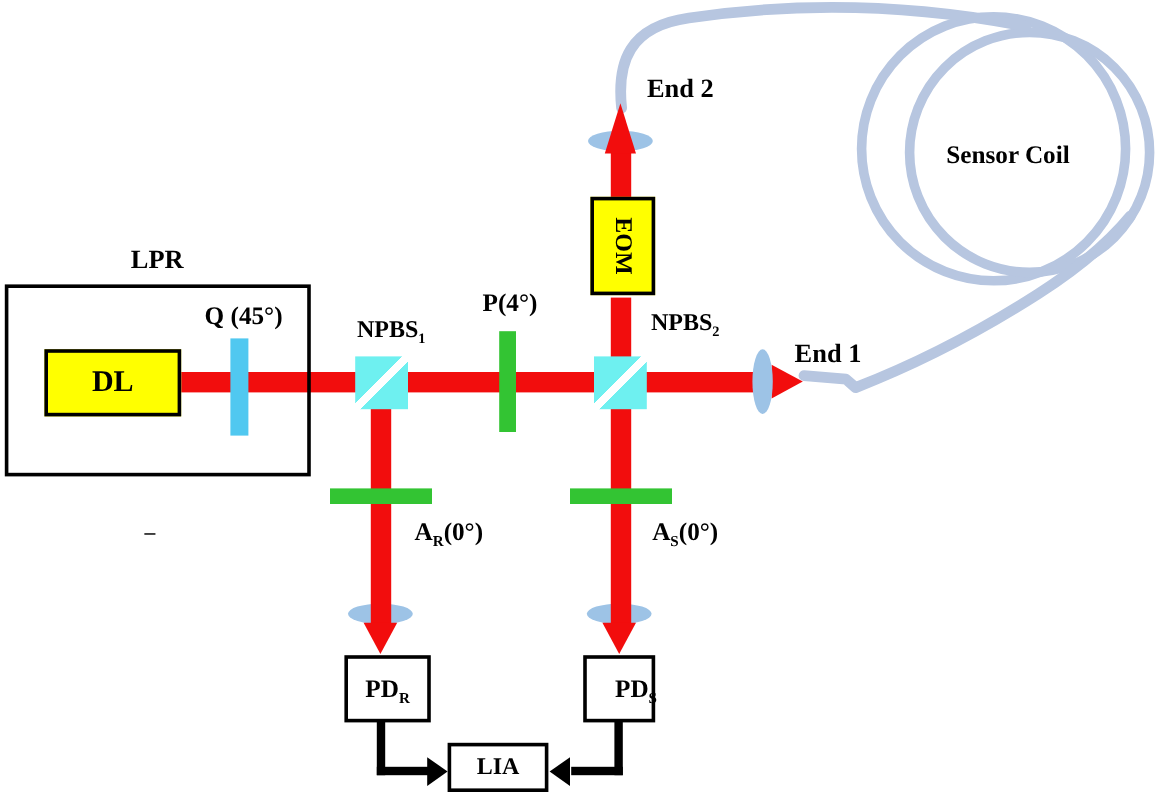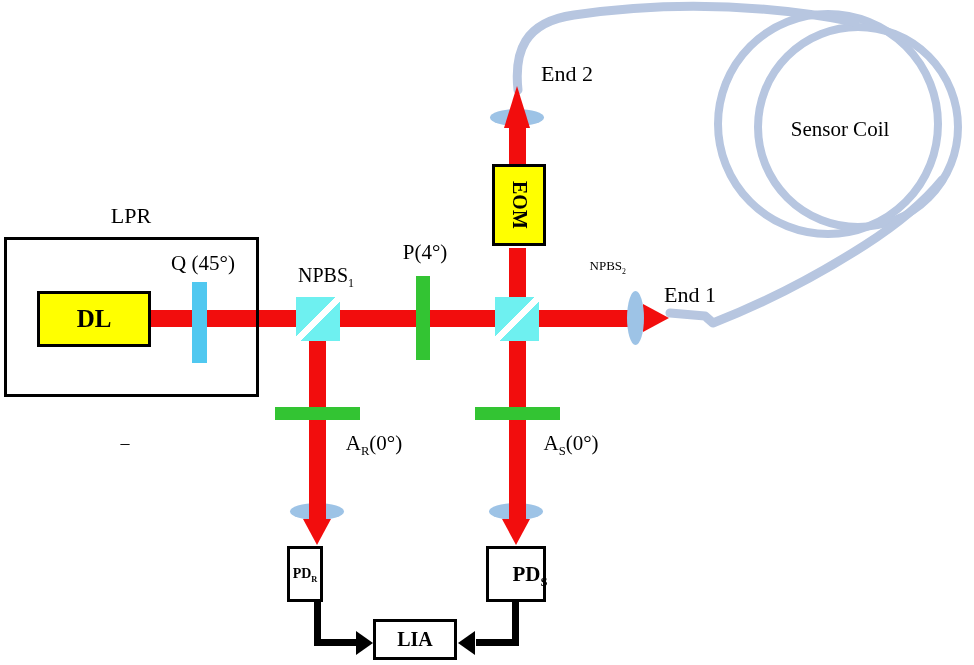--- a/index.html
+++ b/index.html
@@ -16,21 +16,21 @@
   .greenbar{position:absolute;background:var(--polarizer-green);}
   .blueplate{position:absolute;background:var(--plate-blue);}
   .box{
     position:absolute;border:3px solid var(--line-black);box-sizing:border-box;
     display:flex;align-items:center;justify-content:center;
     font-weight:bold;background:#fff;
   }
   .box.yellow{background:var(--device-yellow);}
   .box.outline{background:transparent;}
   .lbl{
-    position:absolute;font-weight:normal;text-align:center;
+    position:absolute;font-weight:bold;text-align:center;
     line-height:1.05;white-space:nowrap;font-size:21px;
   }
   sub{font-size:0.6em;line-height:0;}
   .blk{position:absolute;background:var(--line-black);}
   .tri{position:absolute;width:0;height:0;}
   .tri.right-red{border-top:14px solid transparent;border-bottom:14px solid transparent;border-left:26px solid var(--beam-red);}
   .tri.down-red{border-left:14px solid transparent;border-right:14px solid transparent;border-top:26px solid var(--beam-red);}
   .tri.up-red{border-left:13px solid transparent;border-right:13px solid transparent;border-bottom:42px solid var(--beam-red);}
   .tri.right-blk{border-top:12px solid transparent;border-bottom:12px solid transparent;border-left:17px solid var(--line-black);}
   .tri.left-blk{border-top:12px solid transparent;border-bottom:12px solid transparent;border-right:17px solid var(--line-black);}
@@ -75,41 +75,41 @@
   <div class="greenbar" style="left:275px;top:407px;width:85px;height:13px;"></div>
   <div class="greenbar" style="left:475px;top:407px;width:85px;height:13px;"></div>
 
   <div class="box outline" style="left:4px;top:237px;width:255px;height:160px;"></div>
   <div class="box yellow" style="left:37px;top:291px;width:114px;height:56px;font-size:25px;">
     <span>DL</span>
   </div>
   <div class="box yellow" style="left:492px;top:164px;width:54px;height:82px;font-size:20px;">
     <span class="vert-text">EOM</span>
   </div>
-  <div class="box" style="left:287px;top:546px;width:36px;height:56px;font-size:14px;">
+  <div class="box" style="left:287px;top:546px;width:72px;height:56px;font-size:21px;">
     <span><span>PD</span><sub>R</sub></span>
   </div>
   <div class="box" style="left:486px;top:546px;width:60px;height:56px;font-size:21px;padding-left:28px;">
     <span><span>PD</span><sub>S</sub></span>
   </div>
   <div class="box" style="left:373px;top:619px;width:84px;height:41px;font-size:20px;">
     <span>LIA</span>
   </div>
 
   <div class="blk" style="left:314px;top:600px;width:7px;height:46px;"></div>
   <div class="blk" style="left:314px;top:639px;width:43px;height:7px;"></div>
   <div class="tri right-blk" style="left:356px;top:631px;"></div>
   <div class="blk" style="left:512px;top:600px;width:7px;height:46px;"></div>
   <div class="blk" style="left:476px;top:639px;width:43px;height:7px;"></div>
   <div class="tri left-blk" style="left:458px;top:631px;"></div>
 
   <div class="lbl" style="left:81px;top:204px;width:100px;font-size:22px;">LPR</div>
   <div class="lbl" style="left:148px;top:252px;width:110px;">Q (45°)</div>
   <div class="lbl" style="left:271px;top:265px;width:110px;font-size:20px;"><span>NPBS</span><sub>1</sub></div>
-  <div class="lbl" style="left:516px;top:259px;width:110px;font-size:13px;text-align:right;"><span>NPBS</span><sub>2</sub></div>
+  <div class="lbl" style="left:516px;top:259px;width:110px;font-size:20px;"><span>NPBS</span><sub>2</sub></div>
   <div class="lbl" style="left:375px;top:241px;width:100px;">P(4°)</div>
   <div class="lbl" style="left:527px;top:62px;width:80px;font-size:22px;">End 2</div>
   <div class="lbl" style="left:650px;top:283px;width:80px;font-size:22px;">End 1</div>
   <div class="lbl" style="left:765px;top:118px;width:150px;font-size:21px;">Sensor Coil</div>
   <div class="lbl" style="left:334px;top:432px;width:80px;"><span>A</span><sub>R</sub><span>(0°)</span></div>
   <div class="lbl" style="left:531px;top:432px;width:80px;"><span>A</span><sub>S</sub><span>(0°)</span></div>
   <div class="lbl" style="left:110px;top:434px;width:30px;font-size:18px;">–</div>
 
 </div>
 

